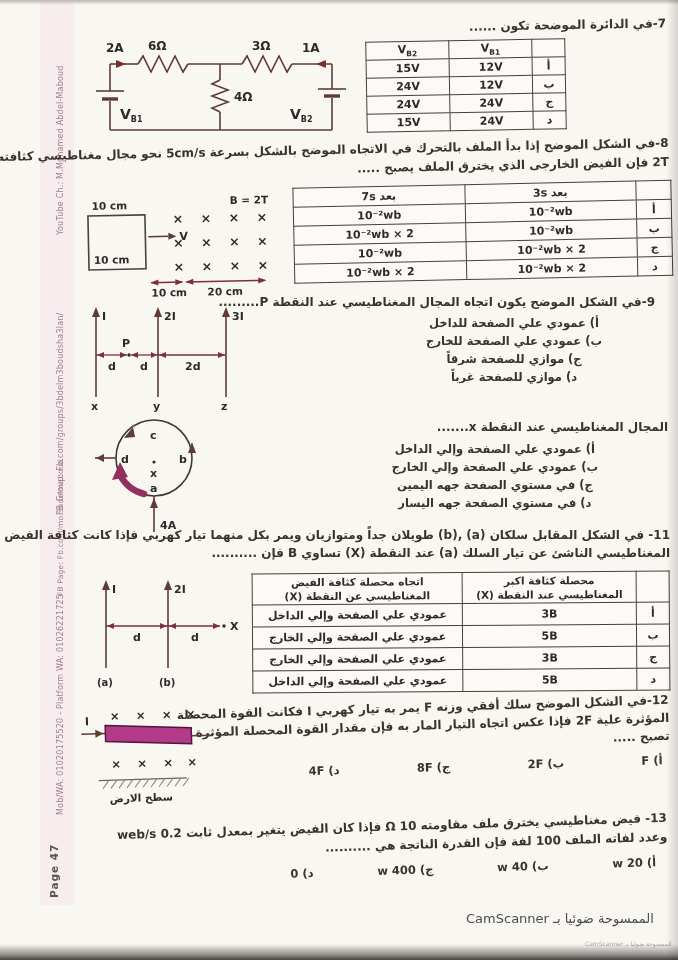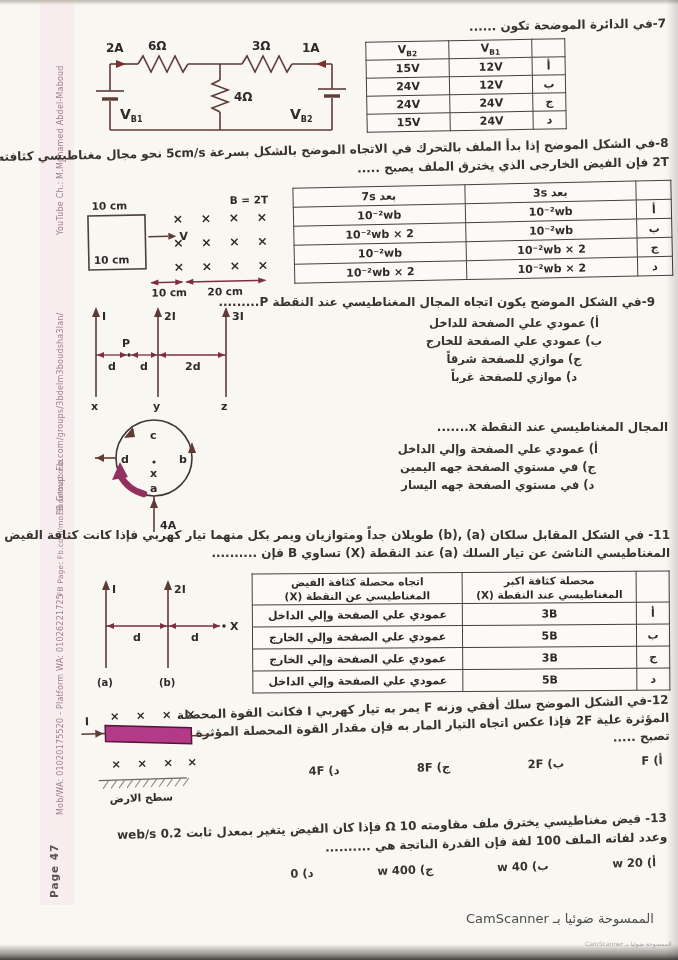--- a/index.html
+++ b/index.html
@@ -239,20 +239,21 @@
       <text x="5" y="109" font-size="11">x</text>
       <text x="67" y="109" font-size="11">y</text>
       <text x="135" y="109" font-size="11">z</text>
     </svg>
   </div>
 
   <div class="qwrap" style="left:80px;top:402px;width:590px;height:126px;">
     <div class="qtext" style="right:2px;top:18px;">المجال المغناطيسي عند النقطة x.......</div>
     <div class="opts" style="right:72px;top:40px;">
       <div class="opt">أ) عمودي علي الصفحة وإلي الداخل</div>
+      <div class="opt">ب) عمودي علي الصفحة وإلي الخارج</div>
       <div class="opt">ج) في مستوي الصفحة جهه اليمين</div>
       <div class="opt">د) في مستوي الصفحة جهه اليسار</div>
     </div>
 
     <svg width="132" height="134" viewBox="0 0 132 134" style="left:14px;top:0;">
       <circle cx="60" cy="56" r="38" fill="none" stroke="#3e3835" stroke-width="1.6"></circle>
       <text x="56" y="37" font-size="11">c</text>
       <text x="85" y="61" font-size="11">b</text>
       <text x="27" y="61" font-size="11">d</text>
       <text x="56" y="90" font-size="11">a</text>

